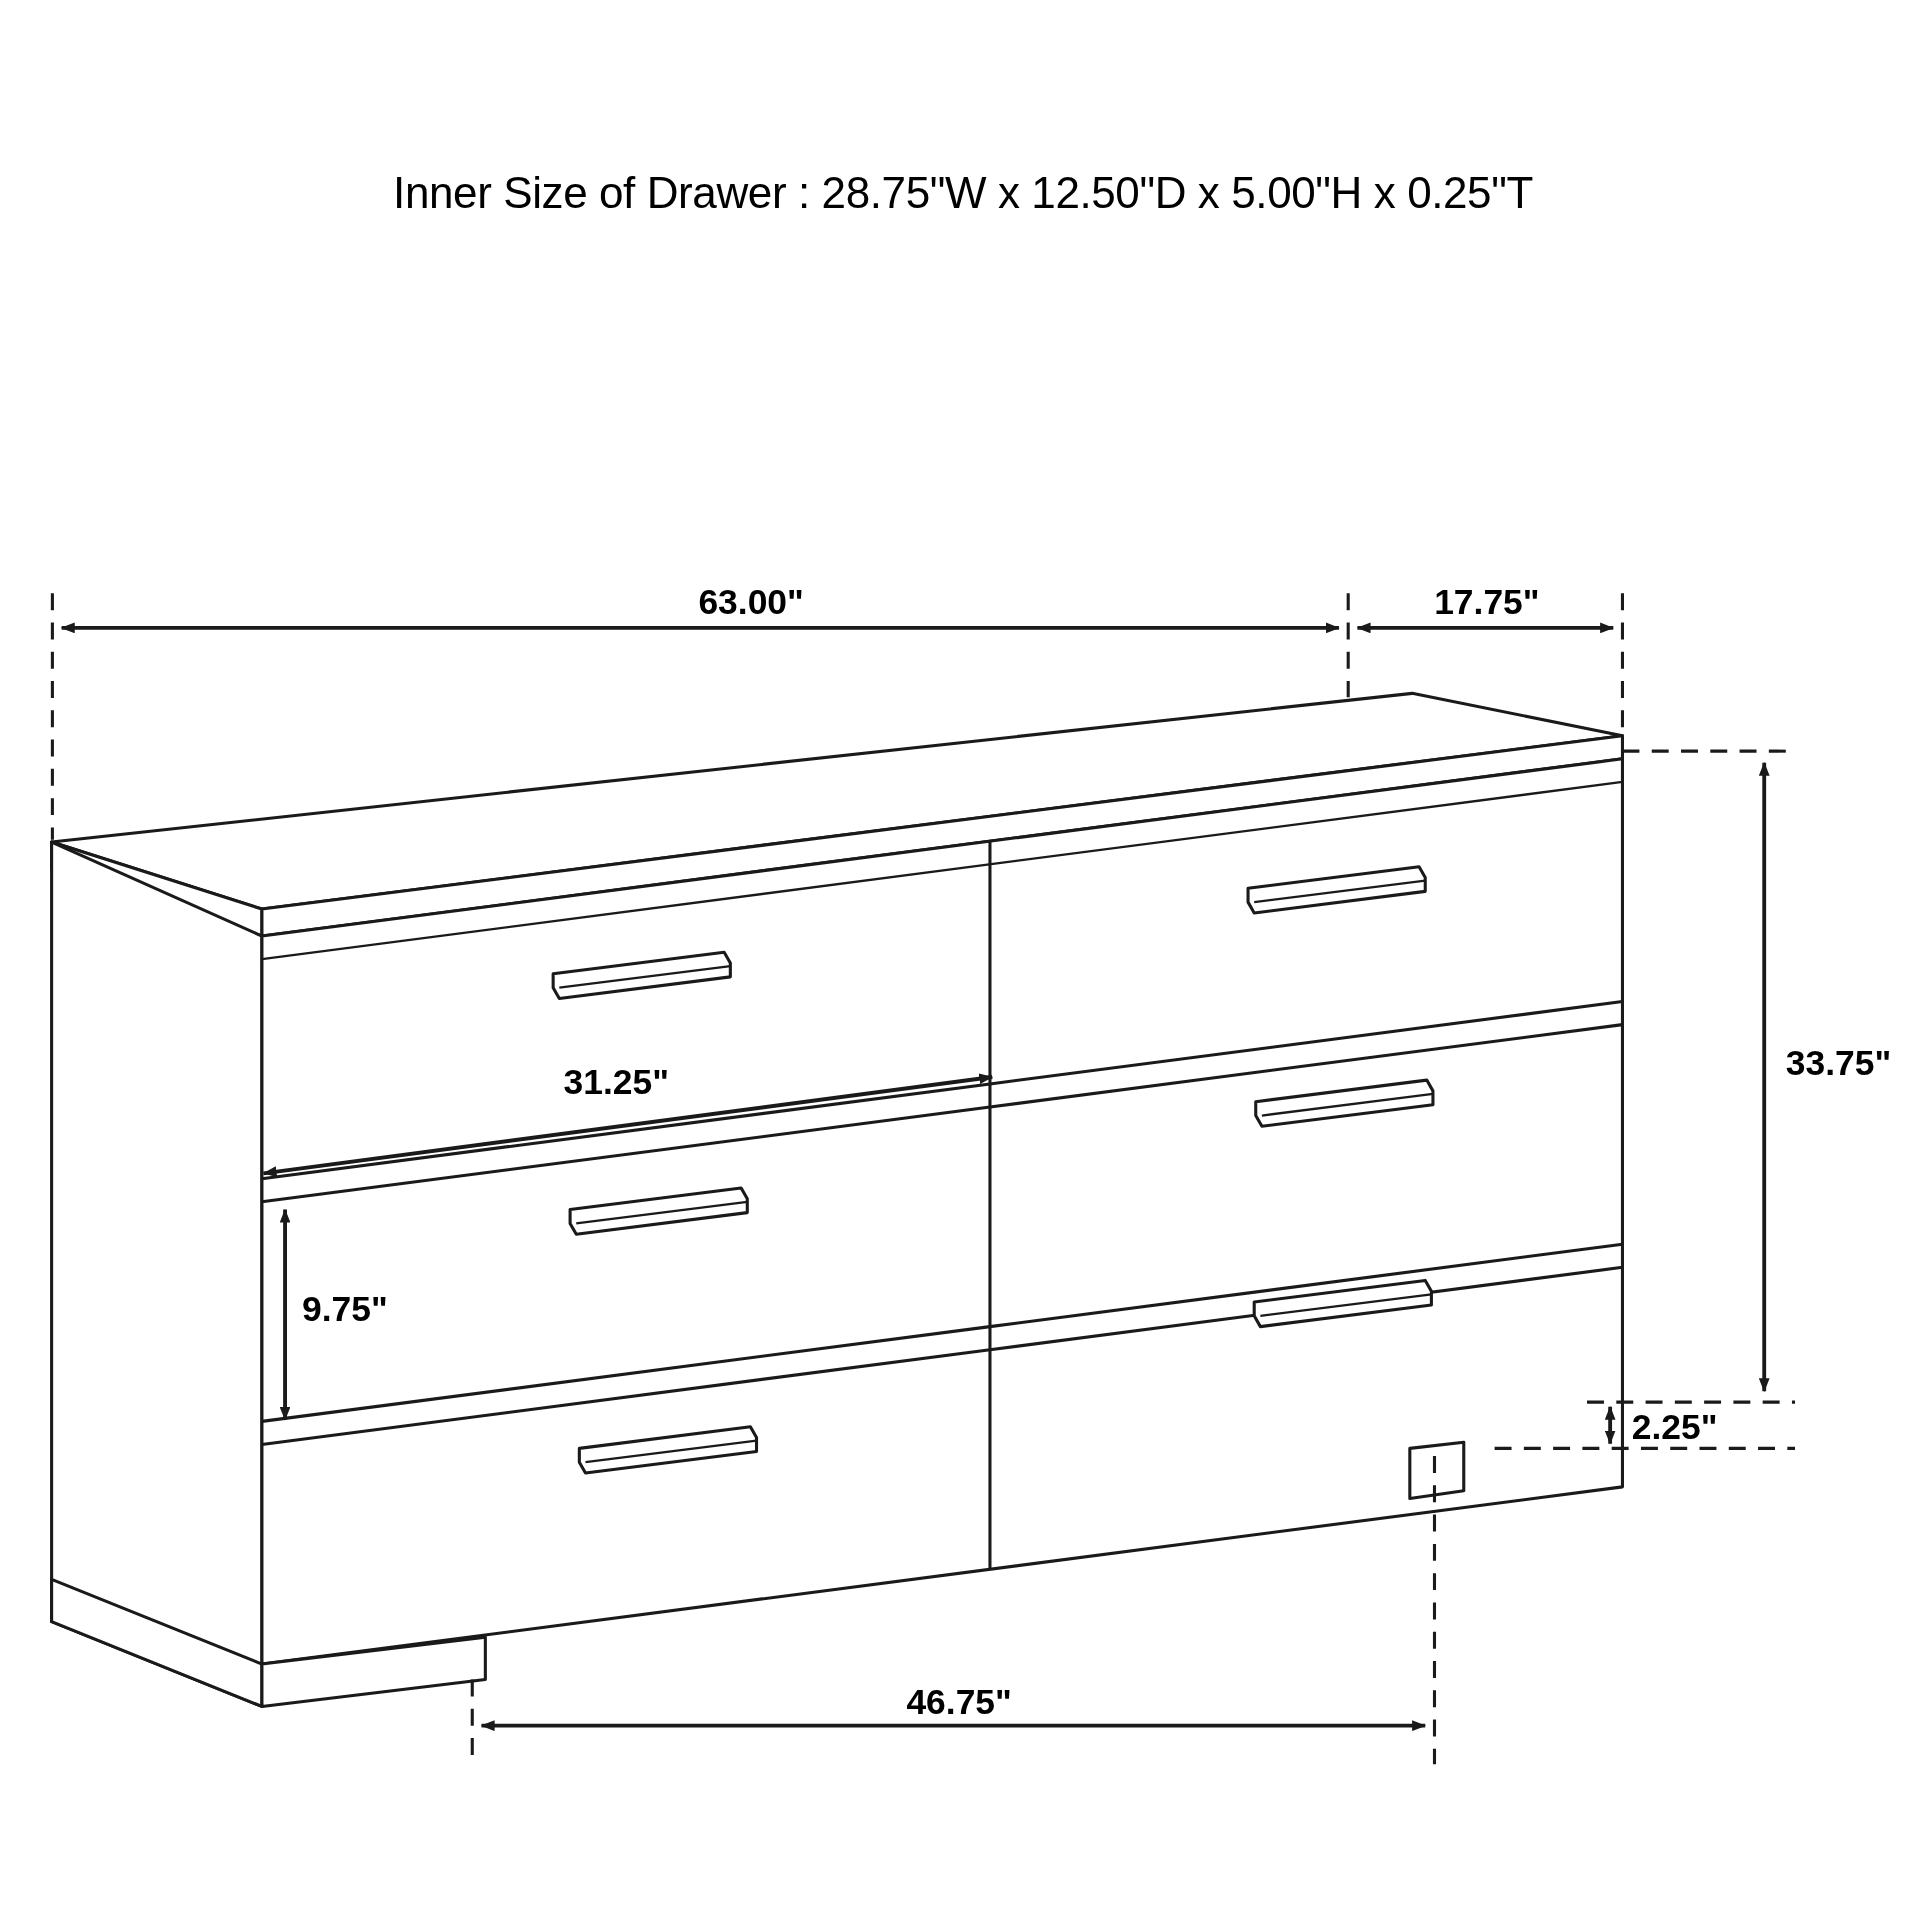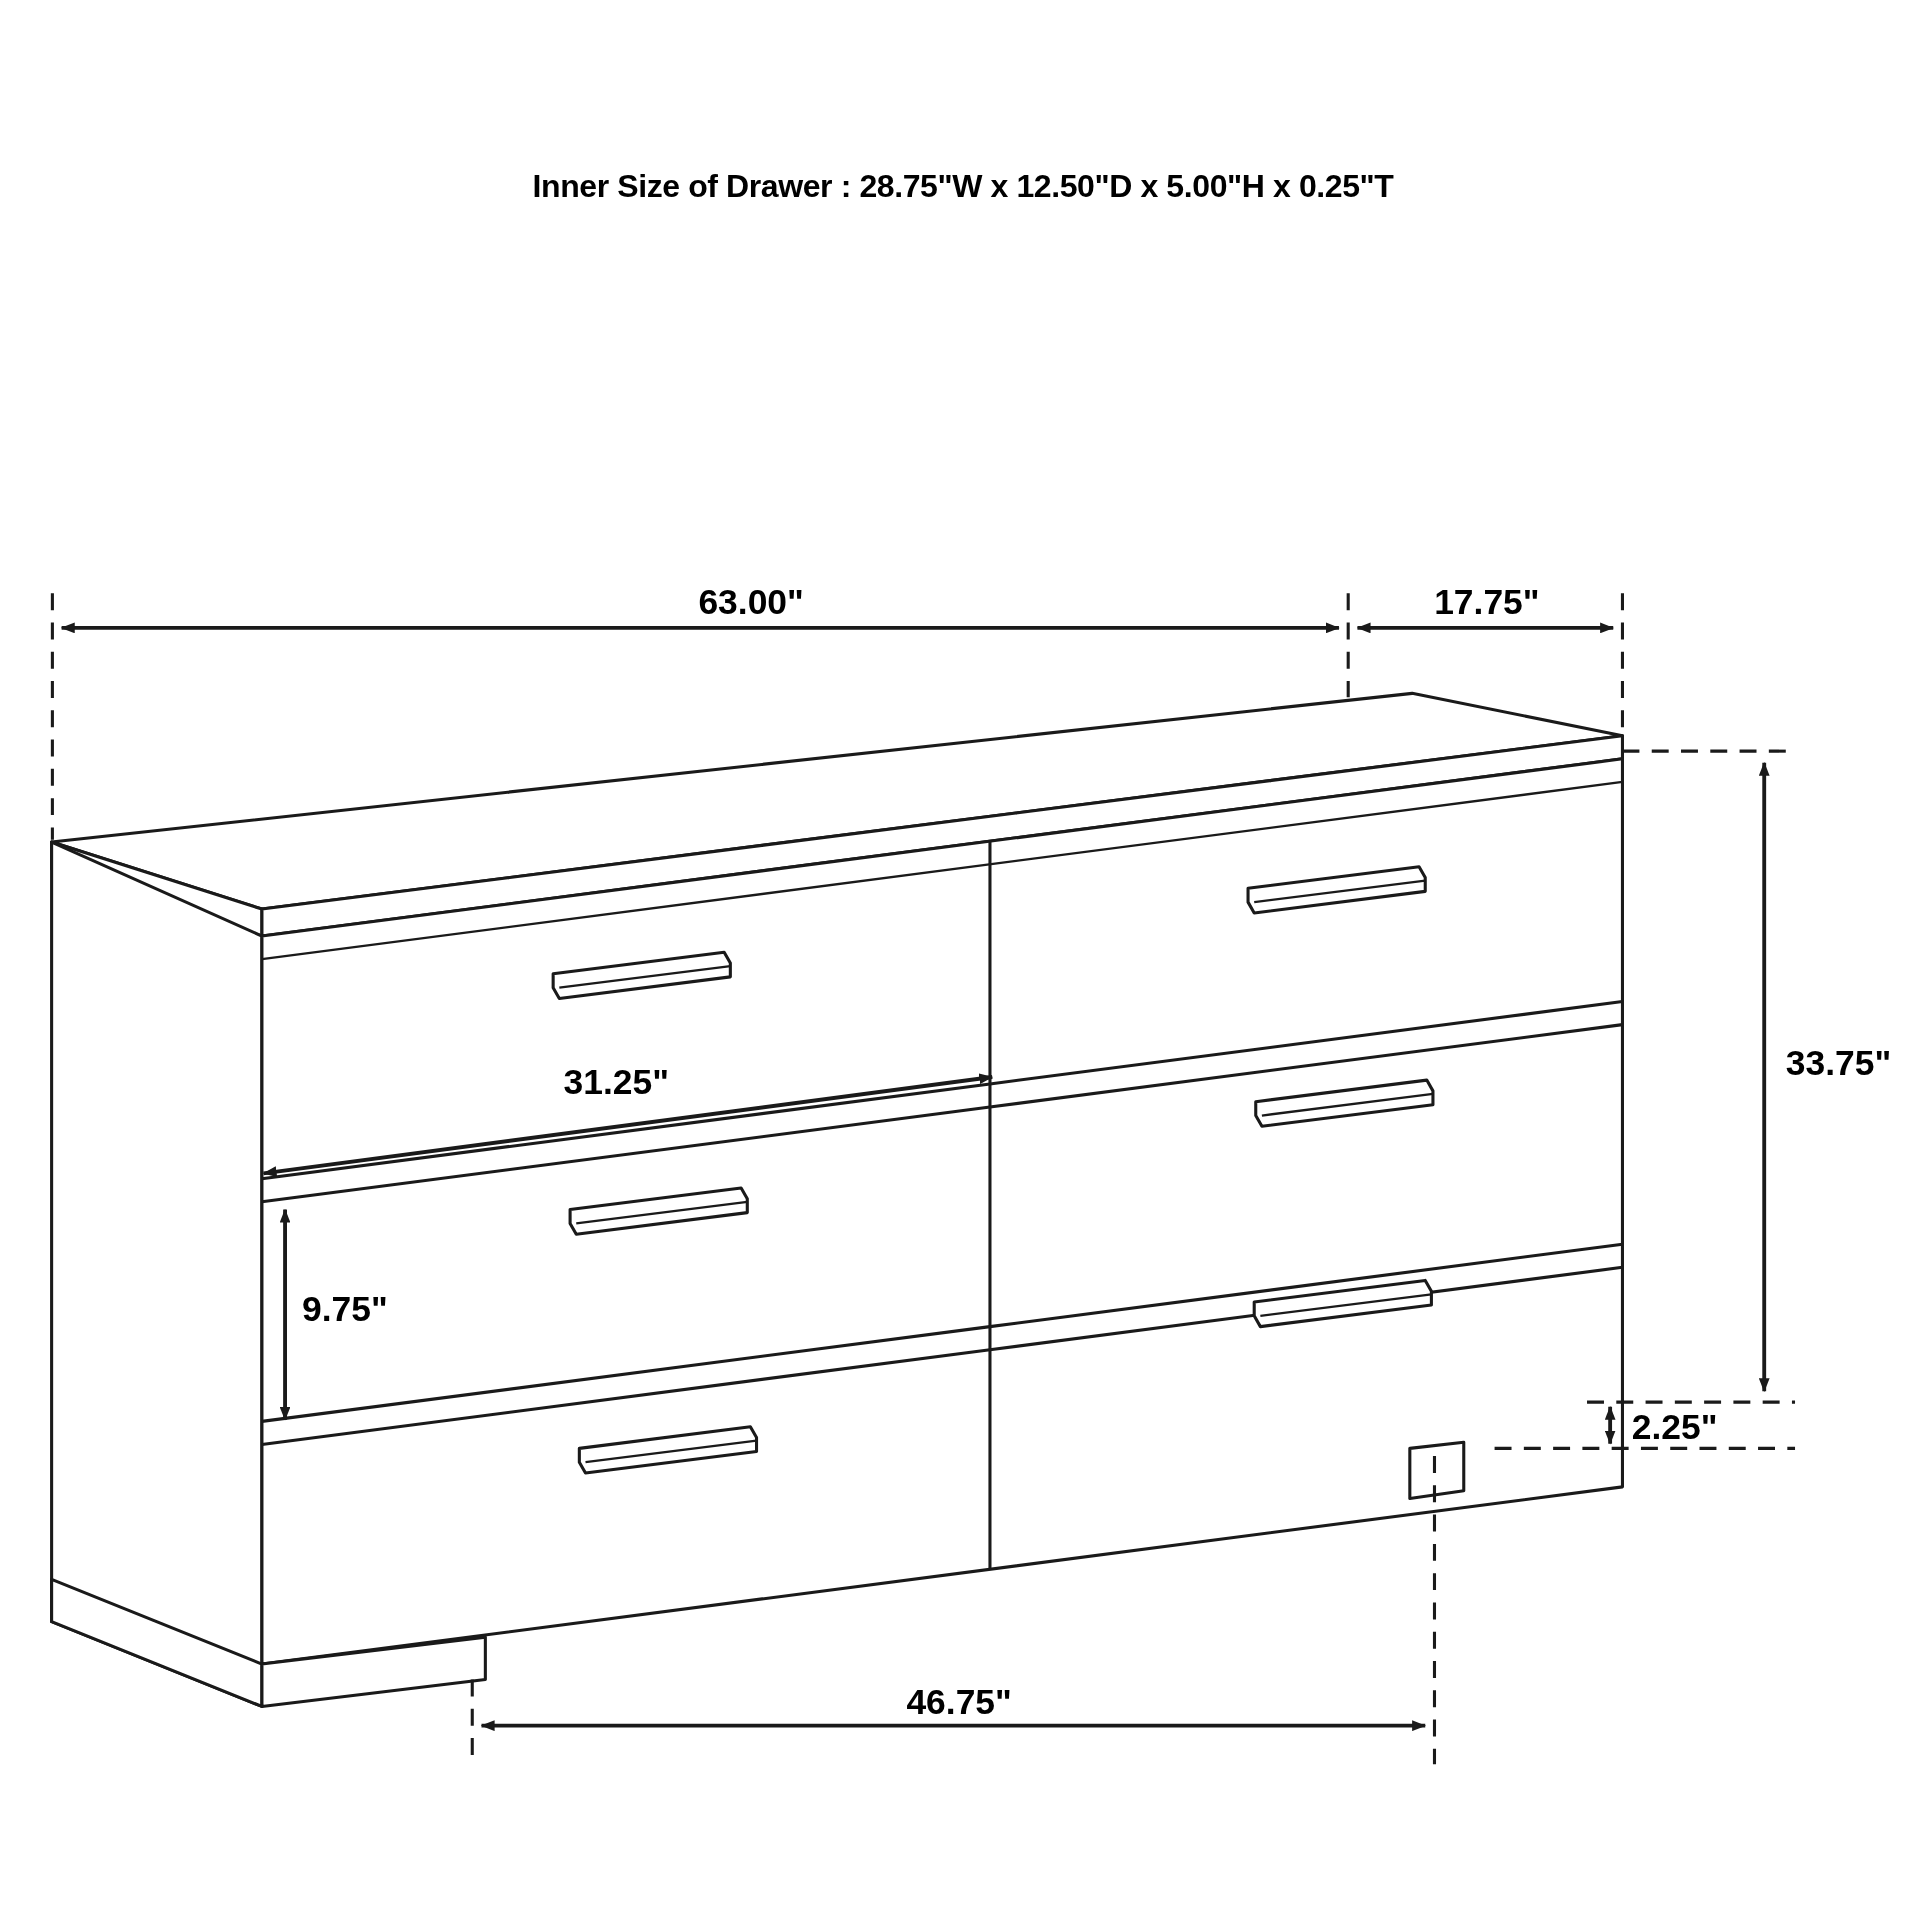--- a/index.html
+++ b/index.html
@@ -21,22 +21,22 @@
     top: 0;
     width: 1926px;
     height: 1926px;
   }
   .title-text {
     position: absolute;
     left: 0;
     top: 168px;
     width: 1926px;
     text-align: center;
-    font-size: 32px;
-    font-weight: bold;
+    font-size: 44px;
+    font-weight: normal;
     letter-spacing: -0.4px;
   }
   svg.drawing {
     position: absolute;
     left: 0;
     top: 0;
     width: 1926px;
     height: 1926px;
   }
   text.dim {

